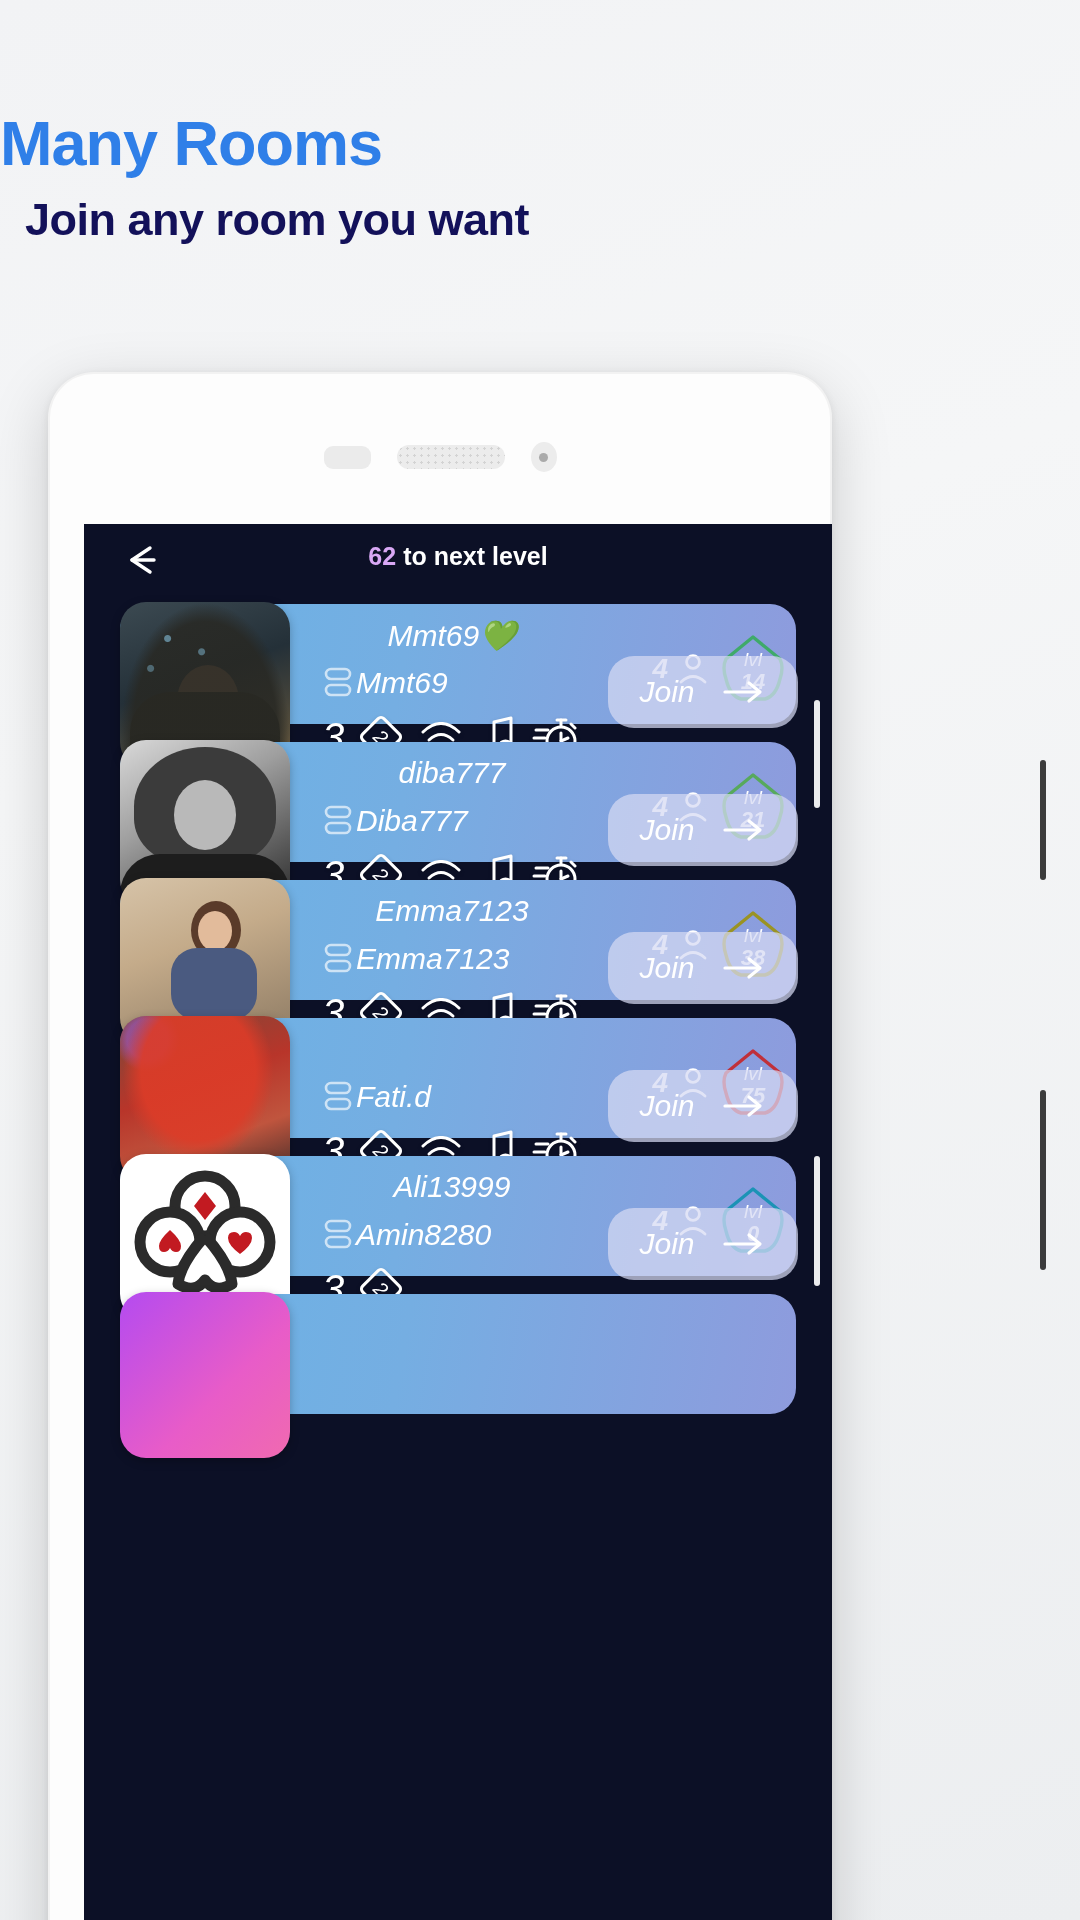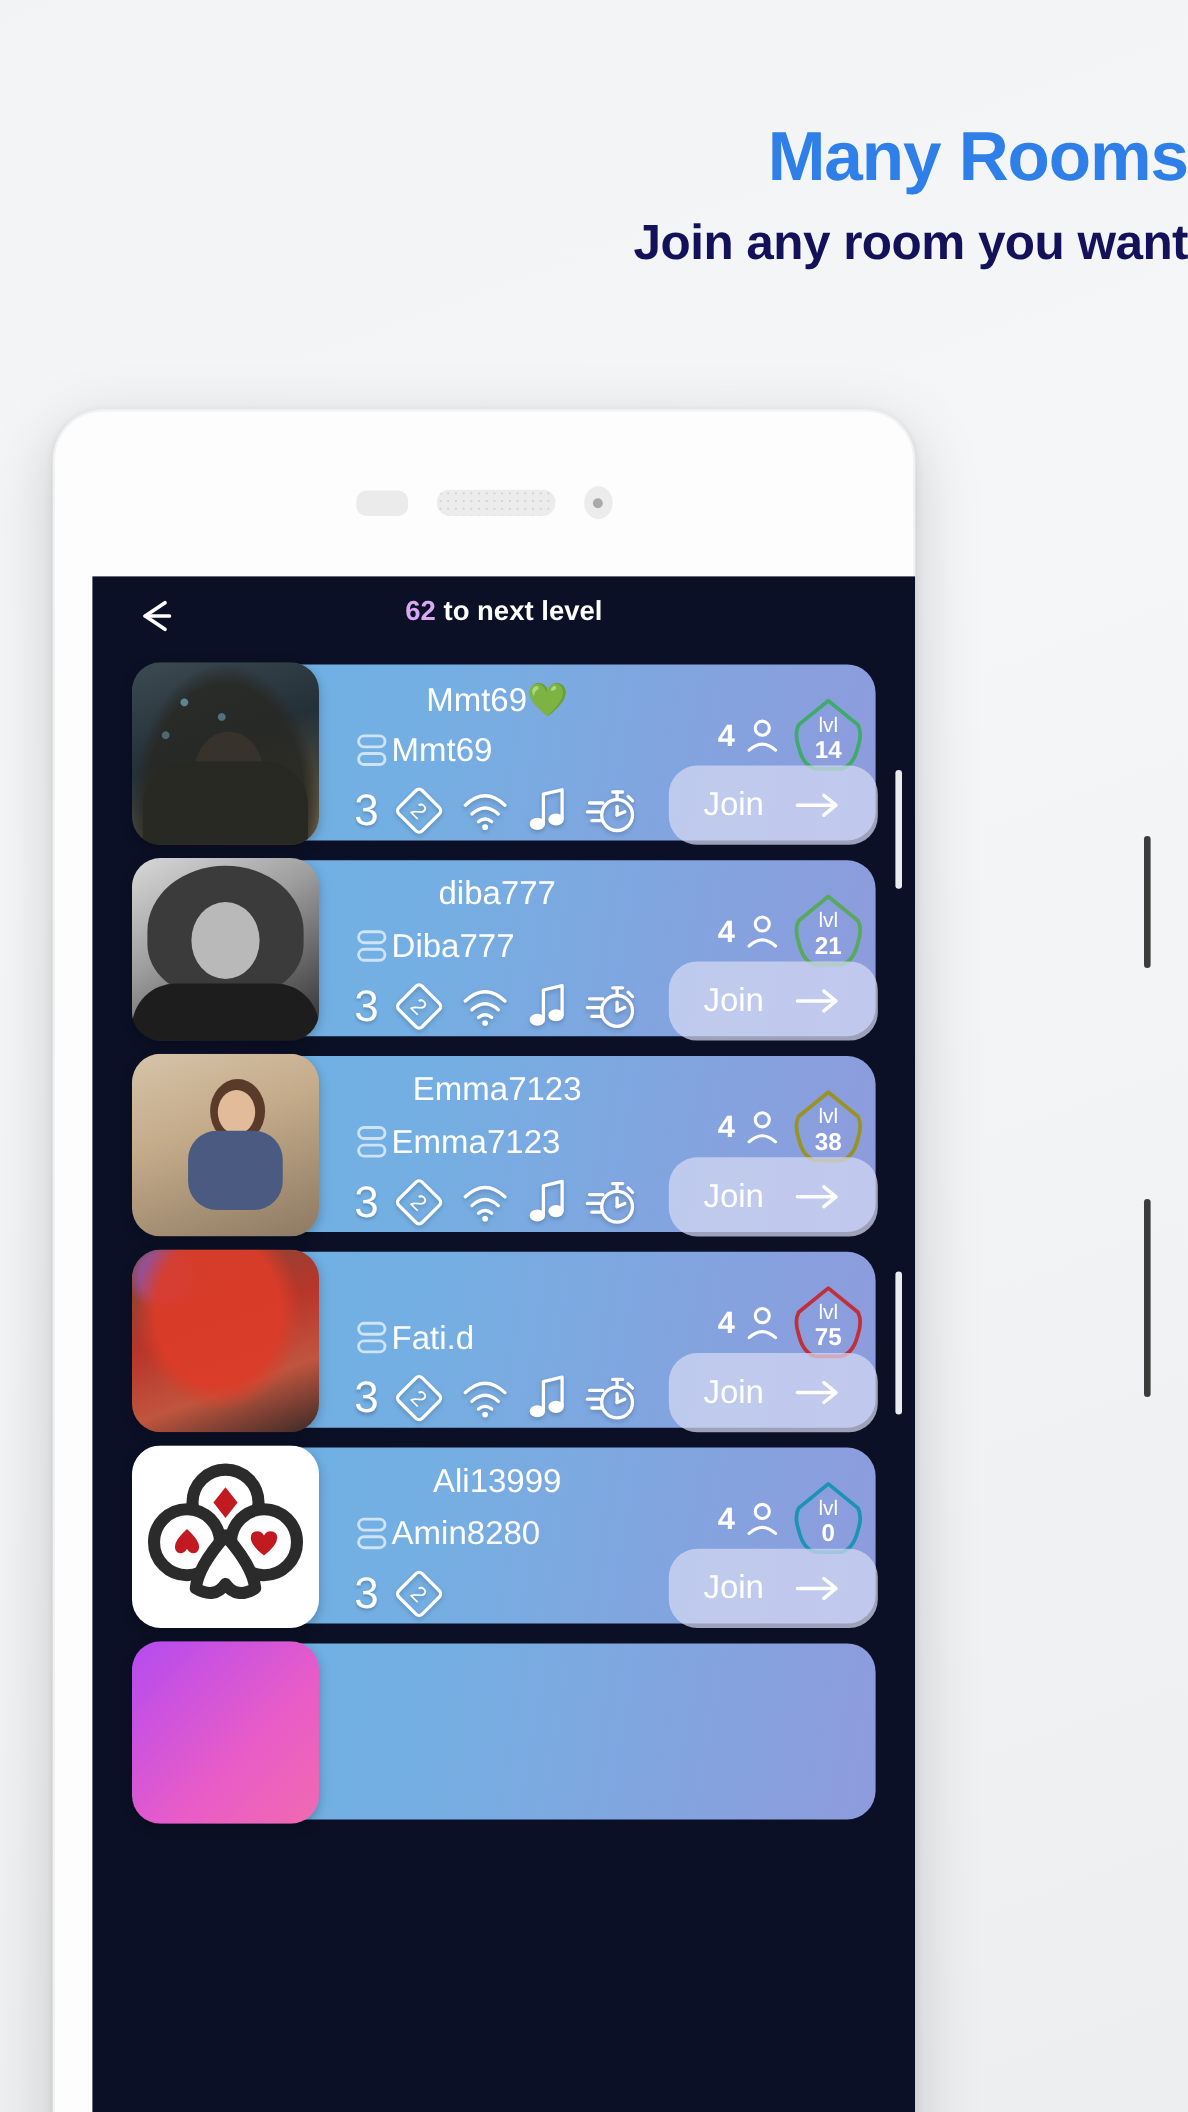--- a/index.html
+++ b/index.html
@@ -2,21 +2,21 @@
 <html><head>
 <meta charset="utf-8">
 <style>
   html,body{margin:0;padding:0;}
   body{
     width:1080px;height:1920px;overflow:hidden;position:relative;
     font-family:"Liberation Sans",sans-serif;
     background:linear-gradient(160deg,#f2f3f5 0%,#f5f6f7 35%,#eceef0 100%);
   }
   
-  .promo{position:absolute;top:0;left:0;right:0;text-align:right;padding-top:112px;}
+  .promo{position:absolute;top:0;left:0;right:0;text-align:left;padding-top:112px;}
   .promo-title{
     font-size:63px;line-height:1.0;font-weight:700;color:#2f7fe8;
     letter-spacing:-1px;margin:0 0 22px 0;
   }
   .promo-sub{
     font-size:45px;line-height:1.0;font-weight:700;color:#13115a;
     letter-spacing:-0.5px;margin:0;padding-left:25px;
   }
   
   .phone{
@@ -67,24 +67,24 @@
     font-size:25px;color:#ffffff;font-weight:600;
   }
   .level-strip .num{color:#d9a8f5;font-weight:800;margin-right:7px;}
   .rooms-title{
     text-align:center;font-family:"Liberation Serif",serif;
     font-size:28px;color:#f2f2f6;margin-top:12px;letter-spacing:.3px;
   }
   
   .room-list{margin-top:12px;padding:0 0 0 0;position:relative;}
   .room-card{
-    position:relative;height:160px;margin:0 36px 18px 36px;
+    position:relative;height:120px;margin:0 36px 18px 36px;
     border-radius:26px;overflow:visible;
     background:linear-gradient(100deg,#6ab3e6 0%,#75aee2 42%,#8e9bdd 100%);
-    display:flex;align-items:flex-end;
+    display:flex;align-items:flex-end;font-style:italic;
   }
   .avatar{
     position:absolute;left:0;top:-2px;width:170px;height:166px;border-radius:26px;
     overflow:hidden;box-shadow:0 3px 10px rgba(0,0,0,.25);
   }
   .av-inner{width:100%;height:100%;position:relative;}
   .card-body{margin-left:186px;flex:1;position:relative;height:100%;}
   .room-name{
     position:absolute;top:14px;left:0;right:198px;text-align:center;
     font-size:30px;color:#ffffff;font-weight:500;white-space:nowrap;

